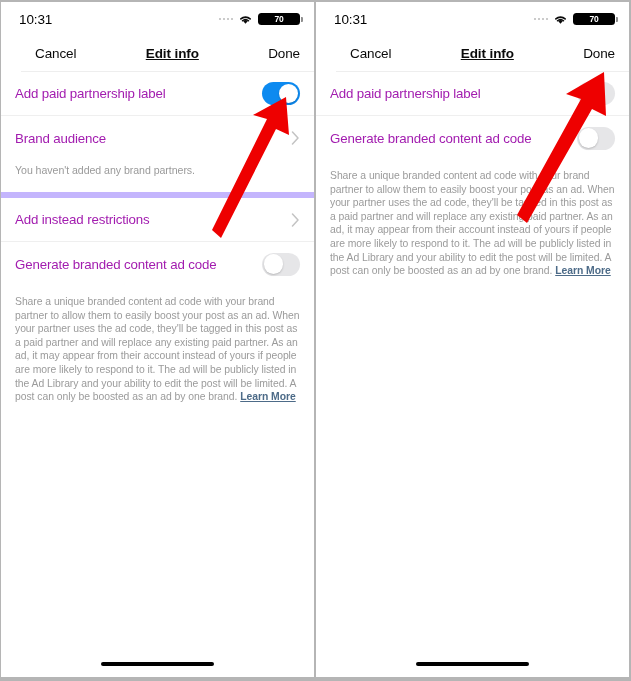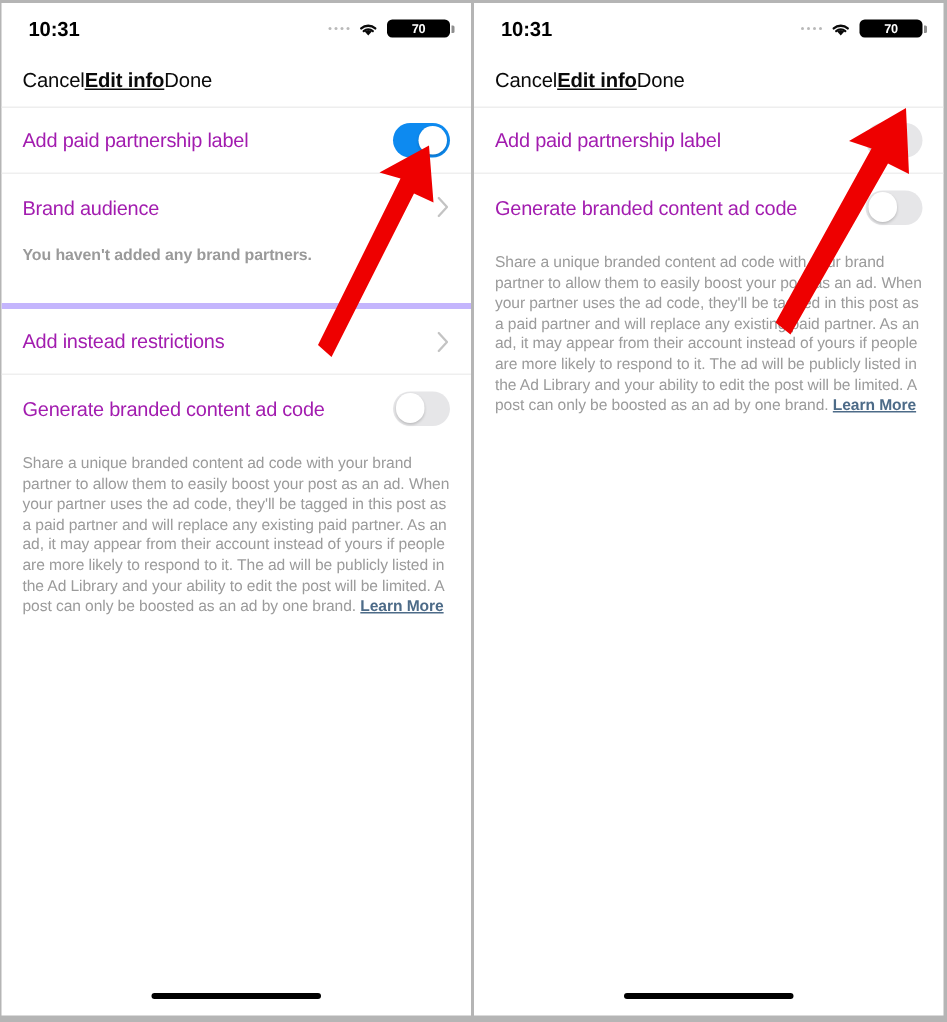--- a/index.html
+++ b/index.html
@@ -29,21 +29,21 @@
   
   .statusbar {
     height: 34px;
     display: flex;
     align-items: center;
     justify-content: space-between;
     padding: 0 14px 0 18px;
   }
   .status-time {
     font-size: 13.5px;
-    font-weight: bold;
+    font-weight: normal;
     color: #000;
     letter-spacing: -0.1px;
   }
   .status-right {
     display: flex;
     align-items: center;
     gap: 5px;
   }
   .dots {
     display: flex; align-items: center; gap: 1.5px;
@@ -68,42 +68,42 @@
     background: #8e8e8e; border-radius: 0 1px 1px 0;
   }
   .battery span {
     font-size: 8.5px; font-weight: bold; color: #fff;
     line-height: 1; letter-spacing: -0.2px;
   }
 
   
   .navbar {
     height: 36px;
-    display: flex; align-items: center; 
+    display: flex; align-items: center; justify-content: space-between;
     padding: 0 14px;
     border-bottom: 1px solid #eeeeee;
+    margin-left: 20px;
   }
   .nav-btn { font-size: 13.5px; color: #0a0a0a; letter-spacing: -0.1px; }
   .nav-title { font-size: 13.5px; font-weight: bold; color: #0a0a0a; letter-spacing: -0.1px; text-decoration: underline; }
 
   
   .row {
     display: flex; align-items: center; justify-content: space-between;
     padding: 0 14px;
     min-height: 44px;
     border-bottom: 1px solid #efefef;
   }
   .row.no-border { border-bottom: none; }
   .row-label {
     font-size: 13.3px; color: #a21caf; letter-spacing: -0.15px;
   }
   .subrow {
-    padding: 0 14px 24px 14px;
-    border-bottom: 4px solid #c4b5fd;
-    font-weight: bold;
+    padding: 0 14px 14px 14px;
+    border-bottom: 6px solid #c4b5fd;
   }
   .subrow-text {
     font-size: 10.6px; color: #9a9a9a; letter-spacing: -0.05px;
   }
   .chevron { width: 9px; height: 14px; display: block; }
 
   
   .toggle {
     width: 38px; height: 23px;
     border-radius: 12px;

